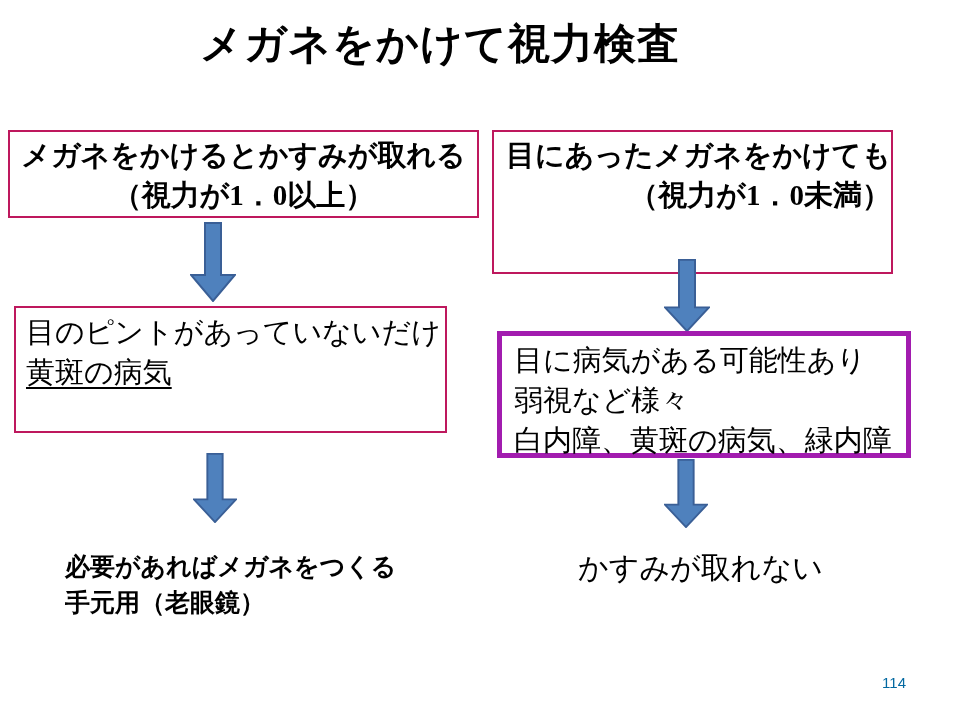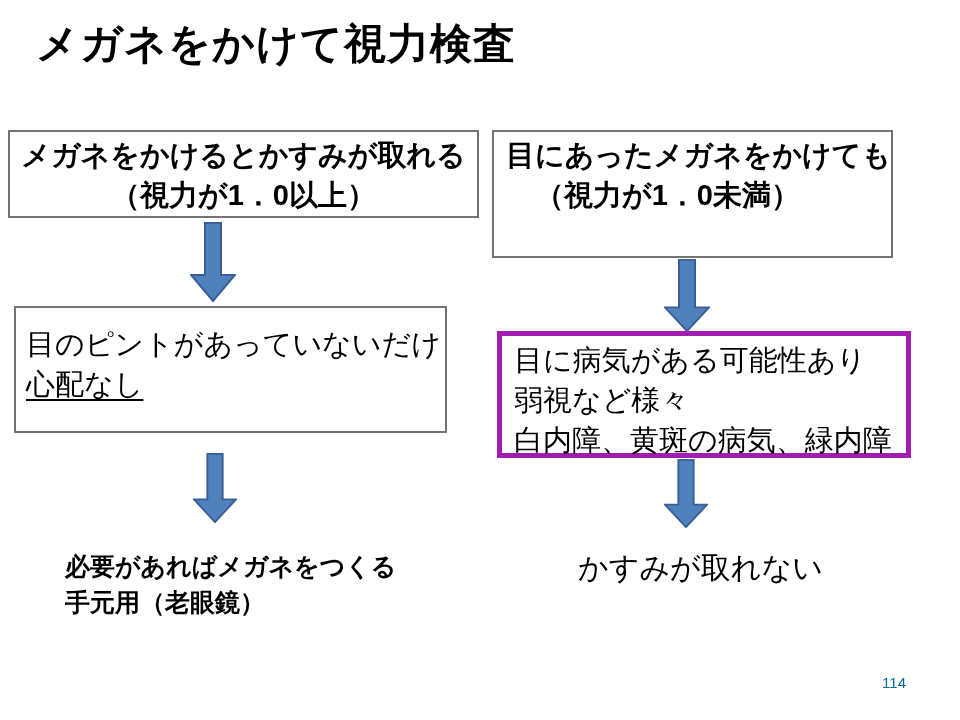--- a/index.html
+++ b/index.html
@@ -6,48 +6,48 @@
   .slide{
     position:relative;
     width:960px;height:720px;
     background:#ffffff;
     overflow:hidden;
     font-family:"Liberation Sans", sans-serif;
     color:#000000;
   }
   .title{
     position:absolute;top:16px;left:0;width:880px;
+    text-align:center;
     font-size:42px;font-weight:bold;
     letter-spacing:1px;
-    padding-left:36px;
   }
   .box{
     position:absolute;
     box-sizing:border-box;
     background:#ffffff;
     font-size:29px;
     line-height:40px;
   }
-  .box.blue{border:2px solid #737373;}
+  .box.blue{border:2px solid #be185d;font-family:Liberation Serif, serif;}
   .box.red{border:5px solid #a21caf;}
   .box .line{white-space:nowrap;}
   .box-tl{
     left:8px;top:130px;width:471px;height:88px;
     text-align:center;font-weight:bold;
     padding-top:3px;
   }
   .box-tr{
-    left:492px;top:130px;width:401px;height:128px;
-    text-align:left;font-weight:bold;
+    left:492px;top:130px;width:401px;height:144px;
+    text-align:right;font-weight:bold;
     padding:3px 0 0 12px;
   }
   .box-ml{
     left:14px;top:306px;width:433px;height:127px;
     text-align:left;font-weight:normal;
-    padding:16px 0 0 10px;
+    padding:4px 0 0 10px;
   }
   .box-mr{
     left:497px;top:331px;width:414px;height:127px;
     text-align:left;font-weight:normal;
     padding:4px 0 0 12px;
   }
   .underline{text-decoration:underline;text-underline-offset:5px;}
   .arrow{position:absolute;display:block;}
   .arrow polygon{fill:#4F81BD;stroke:#3A5F96;stroke-width:2;}
   .arrow-1{left:190px;top:222px;}
@@ -89,21 +89,21 @@
   <svg class="arrow arrow-1" width="46" height="80" viewBox="0 0 46 80" preserveAspectRatio="none">
     <polygon points="15,1 31,1 31,53 45,53 23,79 1,53 15,53"></polygon>
   </svg>
 
   <svg class="arrow arrow-2" width="46" height="73" viewBox="0 0 46 80" preserveAspectRatio="none">
     <polygon points="15,1 31,1 31,53 45,53 23,79 1,53 15,53"></polygon>
   </svg>
 
   <div class="box blue box-ml">
     <div class="line">目のピントがあっていないだけ</div>
-    <div class="line"><span class="underline">心配なし</span></div>
+    <div class="line"><span class="underline">黄斑の病気</span></div>
   </div>
 
   <div class="box red box-mr">
     <div class="line">目に病気がある可能性あり</div>
     <div class="line">弱視など様々</div>
     <div class="line">白内障、黄斑の病気、緑内障</div>
   </div>
 
   <svg class="arrow arrow-3" width="44" height="70" viewBox="0 0 46 80" preserveAspectRatio="none">
     <polygon points="15,1 31,1 31,53 45,53 23,79 1,53 15,53"></polygon>

